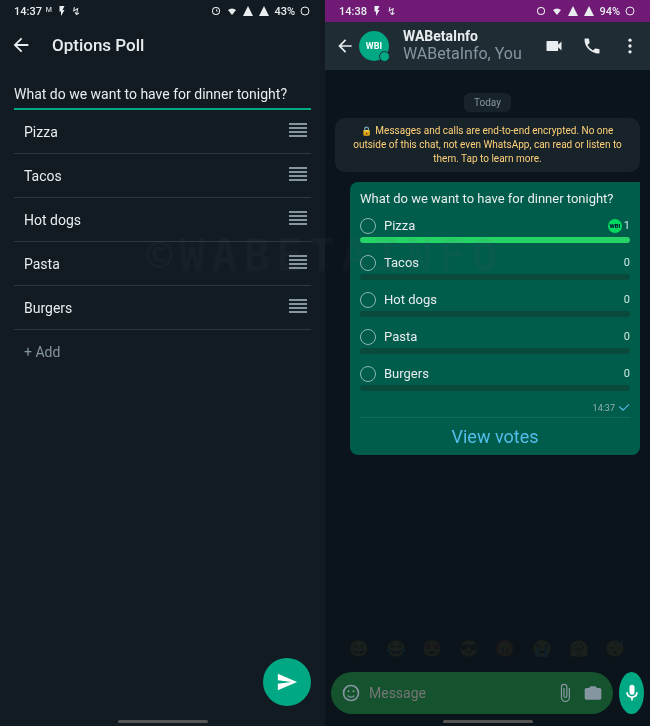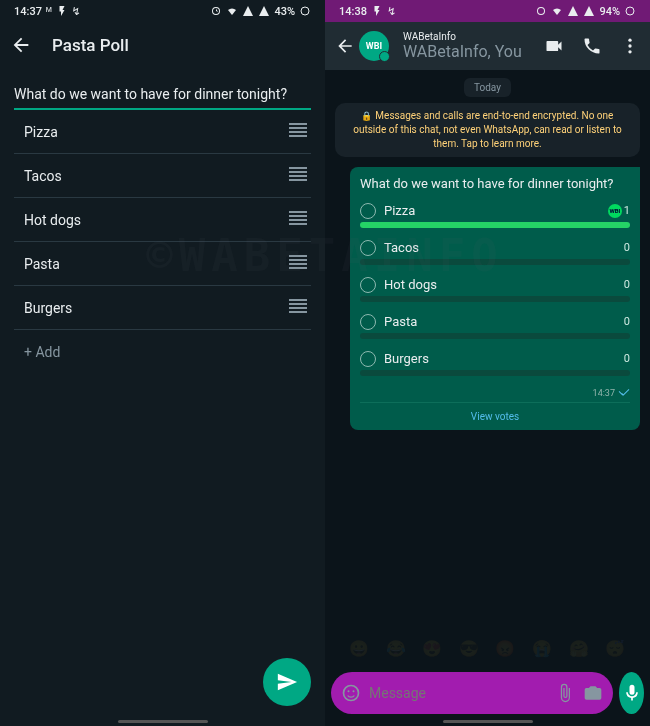--- a/index.html
+++ b/index.html
@@ -28,52 +28,52 @@
 .add-row { padding: 14px 24px; color: #8696a0; font-size: 14px; cursor: pointer; }
 
 .fab { position: absolute; bottom: 20px; right: 14px; width: 48px; height: 48px; border-radius: 50%; background: #00a884; display: flex; align-items: center; justify-content: center; cursor: pointer; }
 
 
 .header-right { height: 48px; background: #202c33; display: flex; align-items: center; padding: 0 10px; gap: 8px; color: #e9edef; }
 .back-btn { display: flex; align-items: center; cursor: pointer; }
 .avatar { width: 30px; height: 30px; border-radius: 50%; background: #00a884; display: flex; align-items: center; justify-content: center; font-size: 9px; font-weight: bold; color: #fff; margin-left: -4px; position: relative; }
 .avatar::after { content: ''; position: absolute; bottom: -1px; right: -1px; width: 9px; height: 9px; background: #00a884; border-radius: 50%; border: 1px solid #202c33; }
 .chat-info { flex: 1; margin-left: 6px; }
-.chat-name { font-size: 10px; font-weight: 400; line-height: 1.1; }
+.chat-name { font-size: 14px; font-weight: 700; line-height: 1.1; }
 .chat-members { font-size: 16px; color: #8696a0; }
 .header-icons { display: flex; gap: 18px; }
 .header-icons svg { width: 20px; height: 20px; fill: #e9edef; cursor: pointer; }
 
 
-.chat-area { flex: 1; position: relative; background: #0b141a; overflow: hidden; padding: 8px 10px; display: flex; flex-direction: column; align-items: center; }
+.chat-area { flex: 1; position: relative; background: #0b141a; overflow: hidden; padding: 8px 10px; display: flex; flex-direction: column; align-items: center; margin-top: 15px; }
 .doodle { position: absolute; inset: 0; opacity: 0.04; background-image: radial-gradient(#fff 0.5px, transparent 0.5px); background-size: 28px 28px; }
 .date-chip { background: #182229; color: #8696a0; font-size: 10px; padding: 4px 10px; border-radius: 6px; margin-bottom: 6px; z-index: 1; }
 .encryption { background: #182229; color: #ffd279; font-size: 10px; padding: 6px 12px; border-radius: 10px; text-align: center; line-height: 1.4; z-index: 1; margin-bottom: 10px; }
 .encryption .lock { font-size: 9px; }
 
 .poll-bubble { align-self: flex-end; width: 290px; background: #005c4b; border-radius: 8px 0 8px 8px; padding: 8px 10px 4px 10px; z-index: 1; position: relative; }
 .poll-question { color: #e9edef; font-size: 13px; margin-bottom: 10px; line-height: 1.35; }
 .poll-option { margin-bottom: 12px; }
 .poll-opt-row { display: flex; align-items: center; gap: 8px; color: #e9edef; font-size: 13px; margin-bottom: 3px; }
 .poll-radio { width: 16px; height: 16px; border: 1.5px solid #8db9b0; border-radius: 50%; flex-shrink: 0; }
 .poll-opt-label { flex: 1; }
 .poll-count { font-size: 11px; color: #cde9e1; display: flex; align-items: center; gap: 2px; }
 .poll-voter { width: 14px; height: 14px; border-radius: 50%; background: #00d95f; font-size: 6px; color: #003; display: inline-flex; align-items: center; justify-content: center; font-weight: bold; }
 .poll-bar { height: 6px; background: #0a4a3d; border-radius: 3px; overflow: hidden; }
 .poll-bar-fill { height: 100%; background: #25d366; }
 .poll-time { font-size: 9px; color: #93b5ad; text-align: right; display: flex; justify-content: flex-end; align-items: center; gap: 3px; }
 .poll-time svg { width: 12px; height: 10px; fill: #53bdeb; }
-.view-votes { text-align: center; color: #53bdeb; font-size: 10px; padding: 8px 0 4px 0; border-top: 1px solid #0d6e5a; margin-top: 4px; cursor: pointer; }
+.view-votes { text-align: center; color: #53bdeb; font-size: 18px; padding: 8px 0 4px 0; border-top: 1px solid #0d6e5a; margin-top: 4px; cursor: pointer; }
 
 
 .emoji-strip { position: absolute; bottom: 68px; left: 0; right: 0; display: flex; justify-content: space-around; padding: 0 16px; opacity: 0.06; font-size: 16px; }
 
 
 .input-bar { position: absolute; bottom: 12px; left: 6px; right: 6px; display: flex; align-items: center; gap: 6px; }
-.input-pill { flex: 1; background: #a21caf; border-radius: 22px; height: 42px; display: flex; align-items: center; padding: 0 10px; gap: 8px; }
+.input-pill { flex: 1; background: #14532d; border-radius: 22px; height: 42px; display: flex; align-items: center; padding: 0 10px; gap: 8px; }
 .input-pill input { flex: 1; background: transparent; border: none; color: #d1d7db; font-size: 14px; outline: none; }
 .input-pill svg { width: 20px; height: 20px; fill: #8696a0; cursor: pointer; }
 .mic-btn { width: 42px; height: 42px; border-radius: 50%; background: #00a884; display: flex; align-items: center; justify-content: center; cursor: pointer; }
 .mic-btn svg { width: 20px; height: 20px; fill: #fff; }
 
 .home-ind { position: absolute; bottom: 3px; left: 50%; transform: translateX(-50%); width: 90px; height: 3px; background: #555; border-radius: 2px; }
 
 
 .watermark { position: absolute; top: 230px; left: 0; right: 0; z-index: 0; text-align: center; font-size: 44px; font-weight: 900; color: rgba(96,106,112,0.07); font-family: monospace; letter-spacing: 6px; pointer-events: none; }
 .wm-wrap { position: absolute; inset: 0; pointer-events: none; z-index: 2; }
@@ -112,21 +112,21 @@
       <svg viewBox="0 0 24 24">
           <circle cx="12" cy="12" r="8" fill="none" stroke="#e9edef" stroke-width="2"></circle>
         </svg>
     </div>
   </div>
 
   <div class="header-left">
     <svg width="22" height="22" viewBox="0 0 24 24" fill="#e9edef">
         <path d="M20 11H7.8l5.6-5.6L12 4l-8 8 8 8 1.4-1.4L7.8 13H20z"></path>
       </svg>
-    <span class="title">Pasta Poll</span>
+    <span class="title">Options Poll</span>
   </div>
 
   <div class="section">
     <input class="question-input" value="What do we want to have for dinner tonight?" style="">
   </div>
 
   <div id="options-list">
       <div class="option-row">
         <input value="Pizza" style="">
     <span class="drag">

